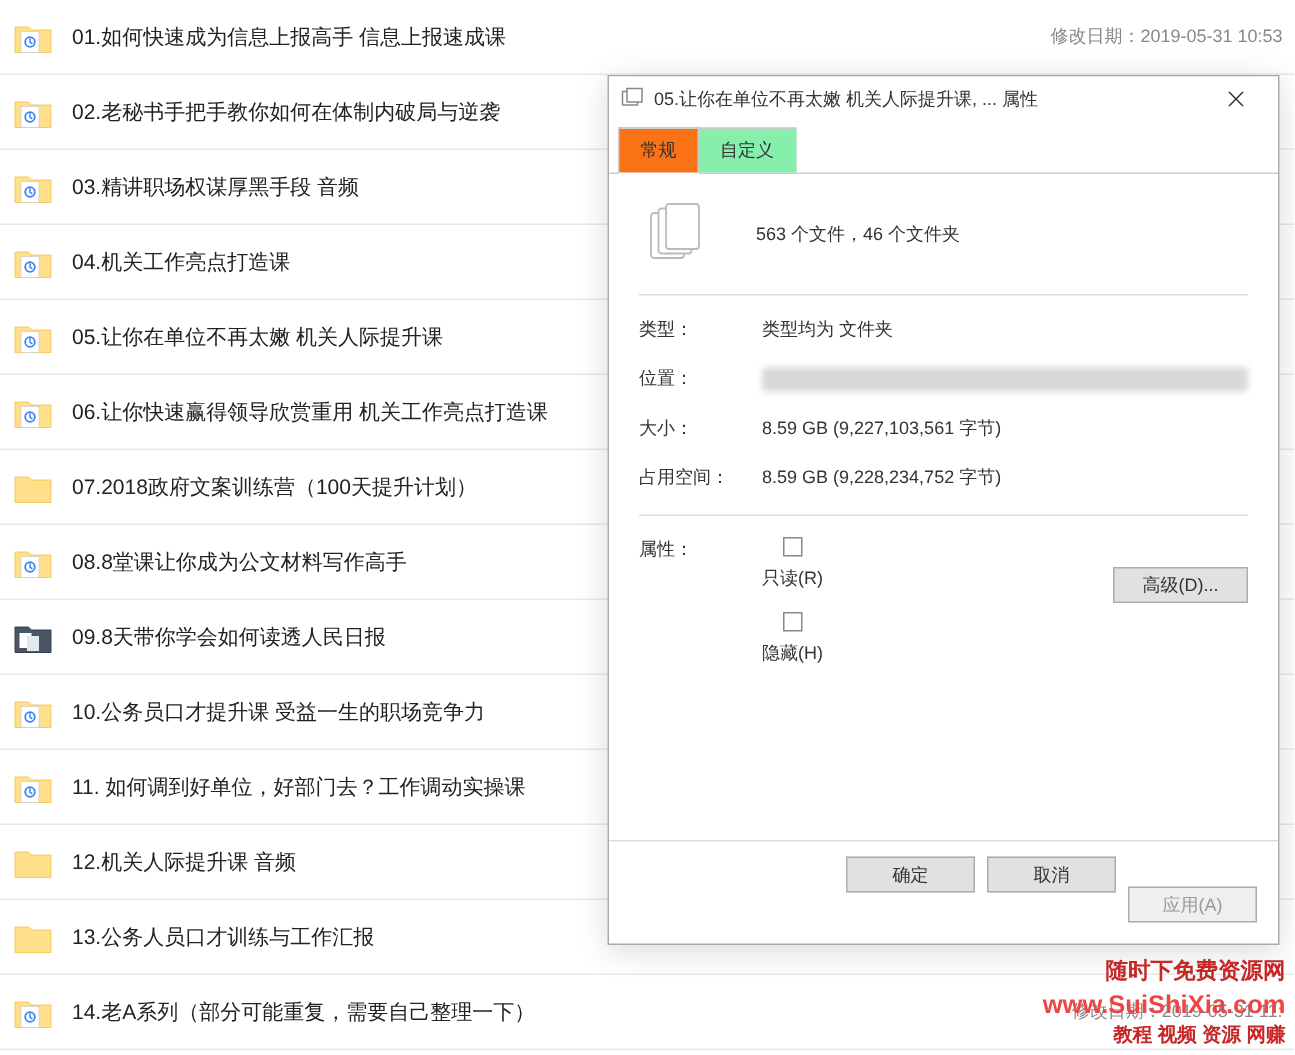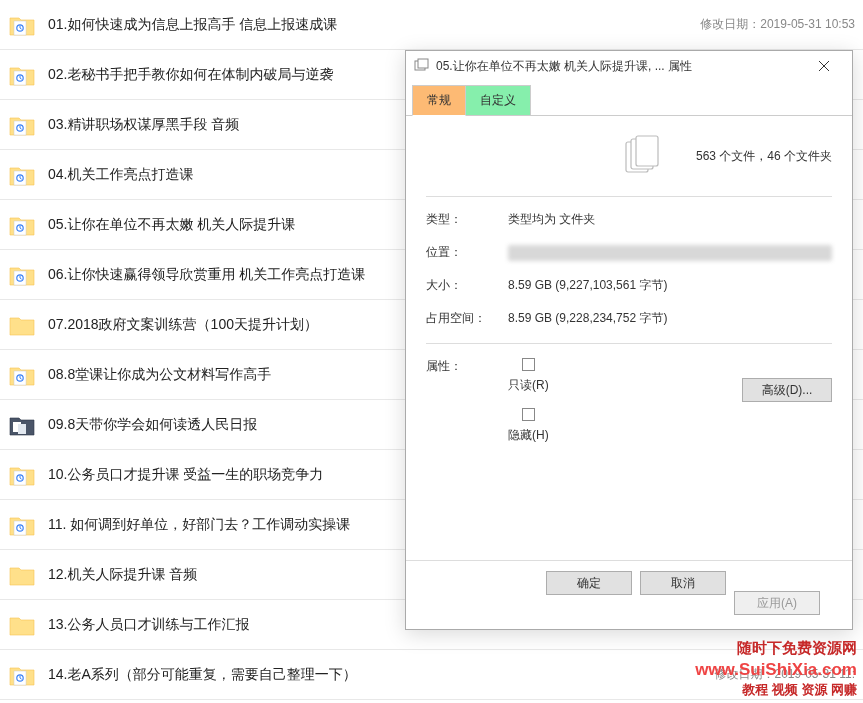--- a/index.html
+++ b/index.html
@@ -101,35 +101,34 @@
       padding: 6px 14px;
       font-size: 12px;
       background: #86efac;
       border: 1px solid #ccc;
       border-bottom: none;
       margin-right: -1px;
       cursor: pointer;
       position: relative;
     }
     .tab.active {
-      background: #fdba74;
+      background: #f97316;
       border-bottom: 1px solid #fff;
       margin-bottom: -1px;
       z-index: 1;
     }
     
     .dialog-body {
       flex: 1;
       padding: 18px 20px 10px 20px;
     }
     .info-head {
       display: flex;
       align-items: center;
       margin-bottom: 18px;
-      justify-content: flex-end;
     }
     .big-folder-icon {
       width: 36px;
       height: 44px;
       margin-right: 36px;
       margin-left: 6px;
     }
     .file-count {
       font-size: 12px;
       color: #333;
@@ -190,21 +189,21 @@
       align-items: center;
       justify-content: center;
       cursor: pointer;
       margin-top: 20px;
     }
     
     .dialog-footer {
       display: flex;
       justify-content: flex-end;
       gap: 8px;
-      padding: 10px 32px 14px 14px;
+      padding: 10px 14px 14px 14px;
       border-top: 1px solid #ddd;
     }
     .dlg-btn {
       width: 86px;
       height: 24px;
       border: 1px solid #adadad;
       background: #e1e1e1;
       font-size: 12px;
       display: flex;
       align-items: center;

